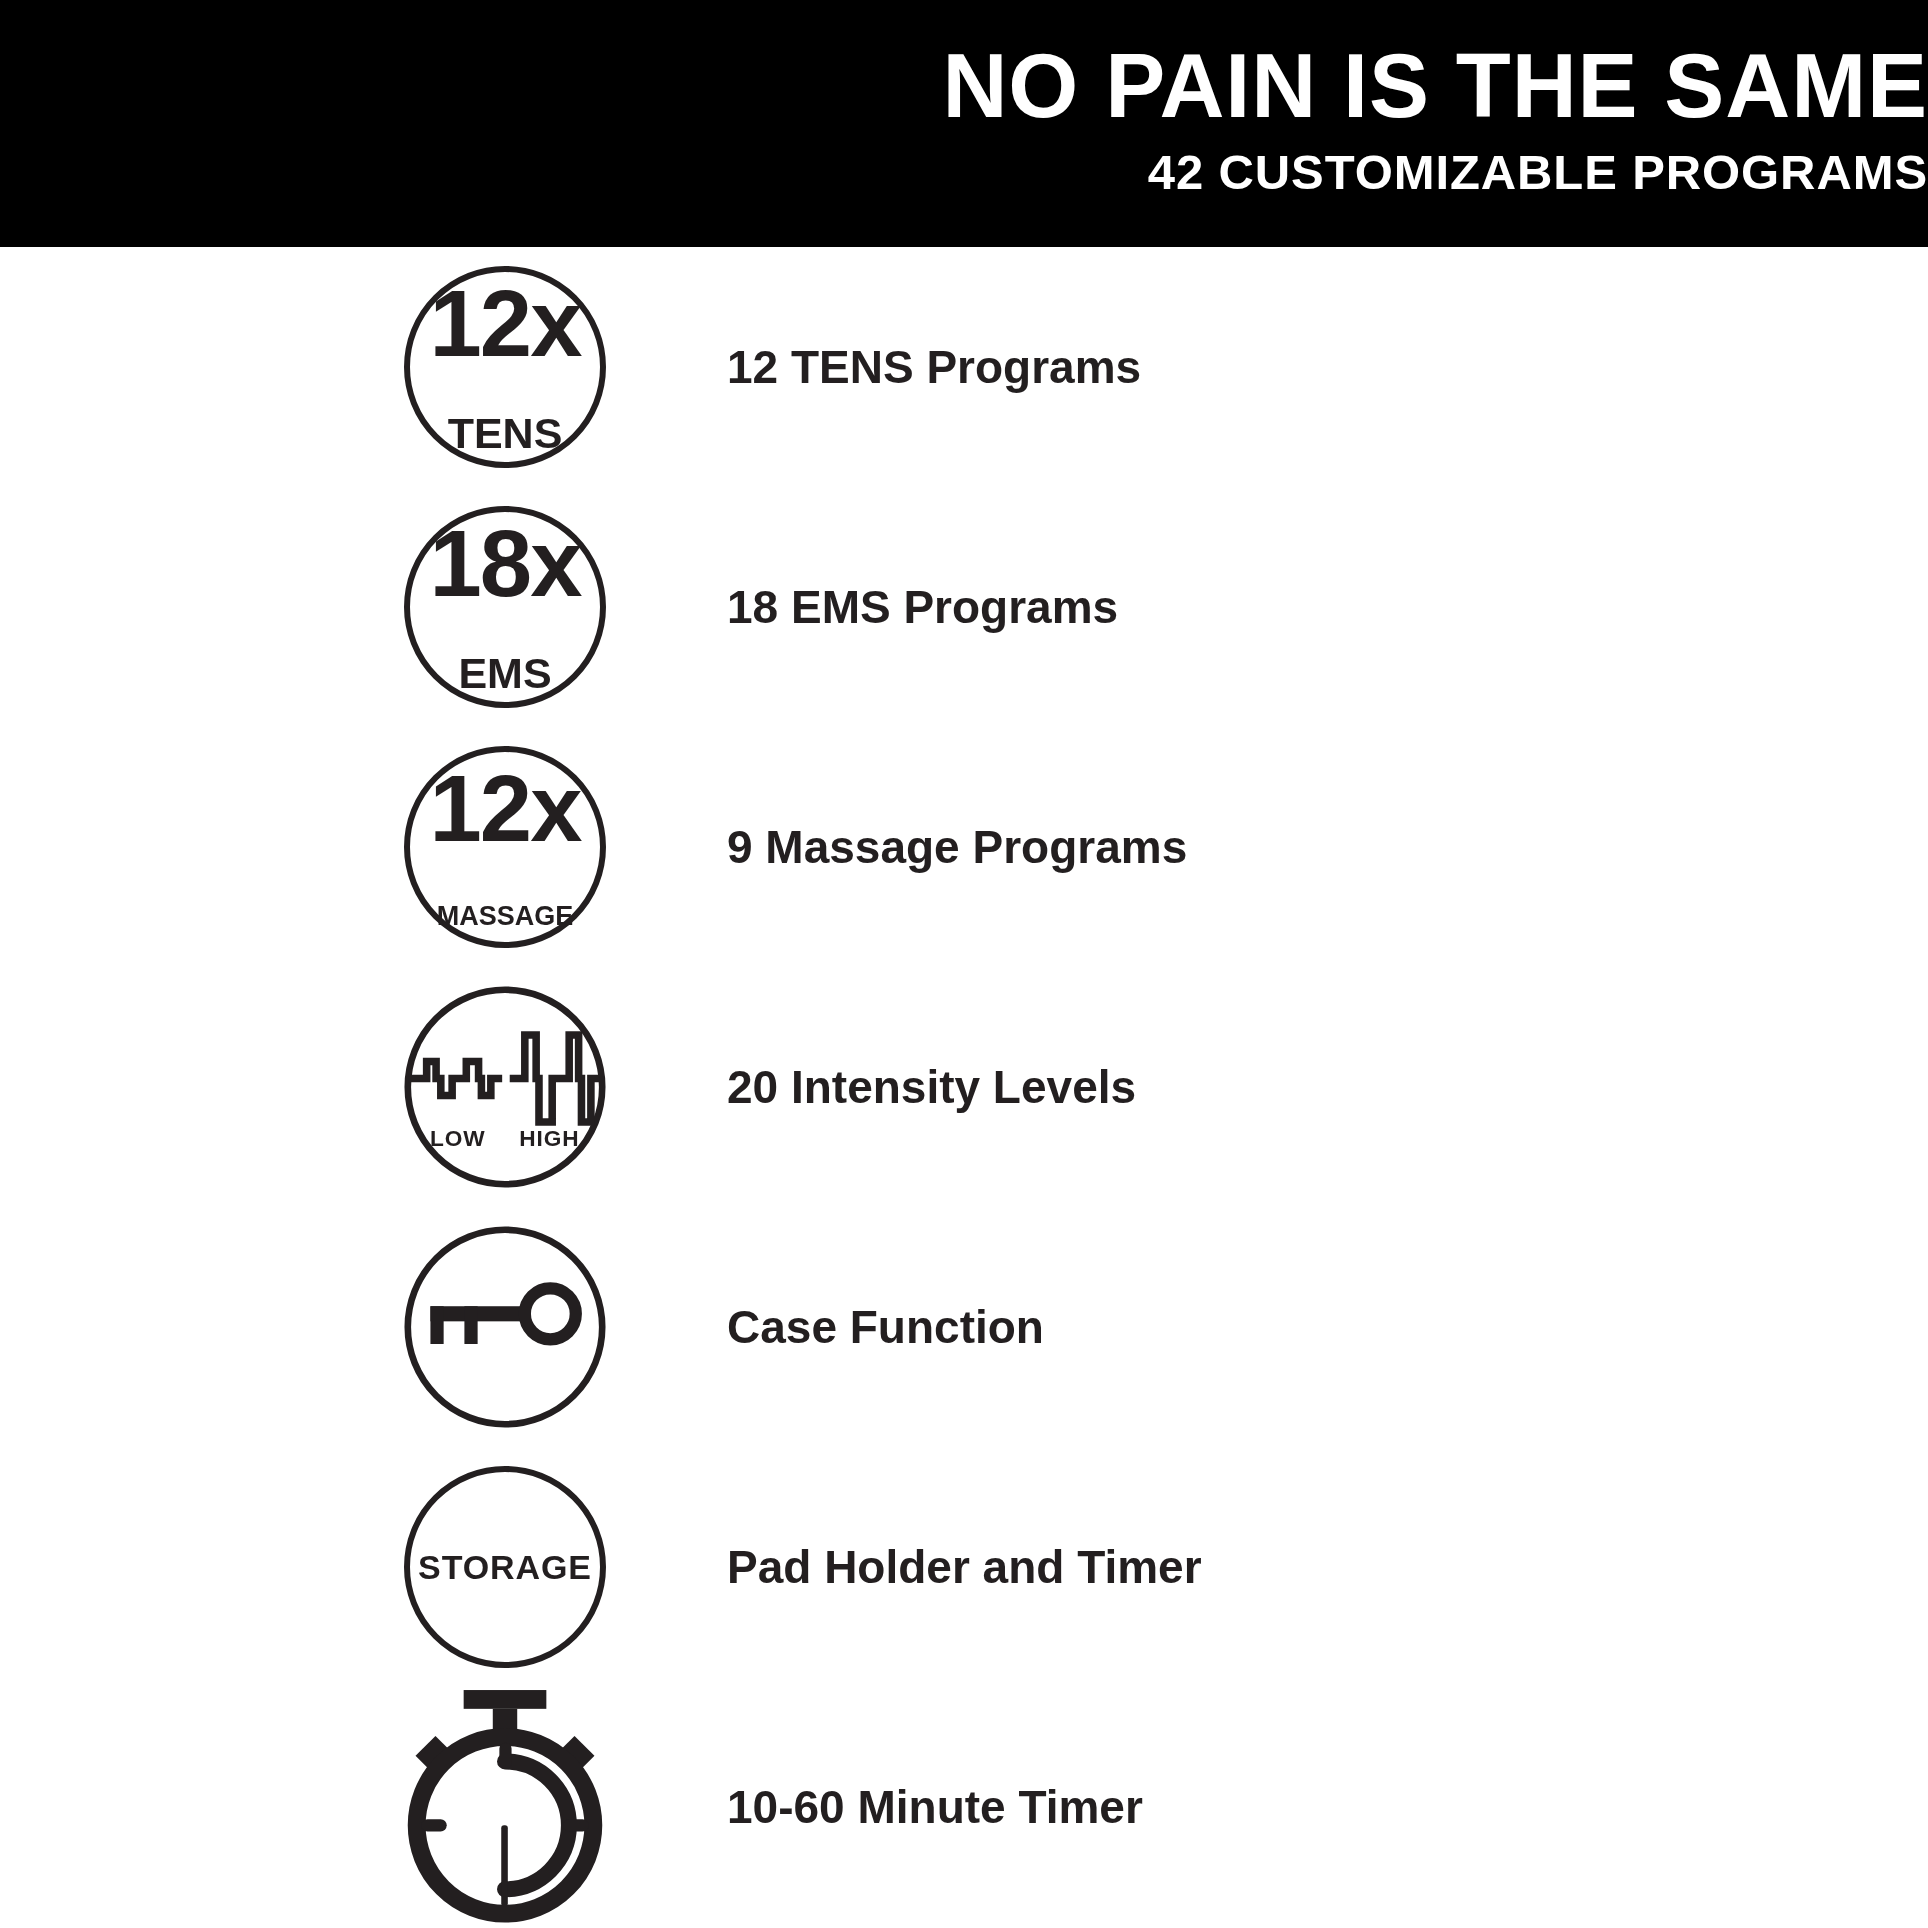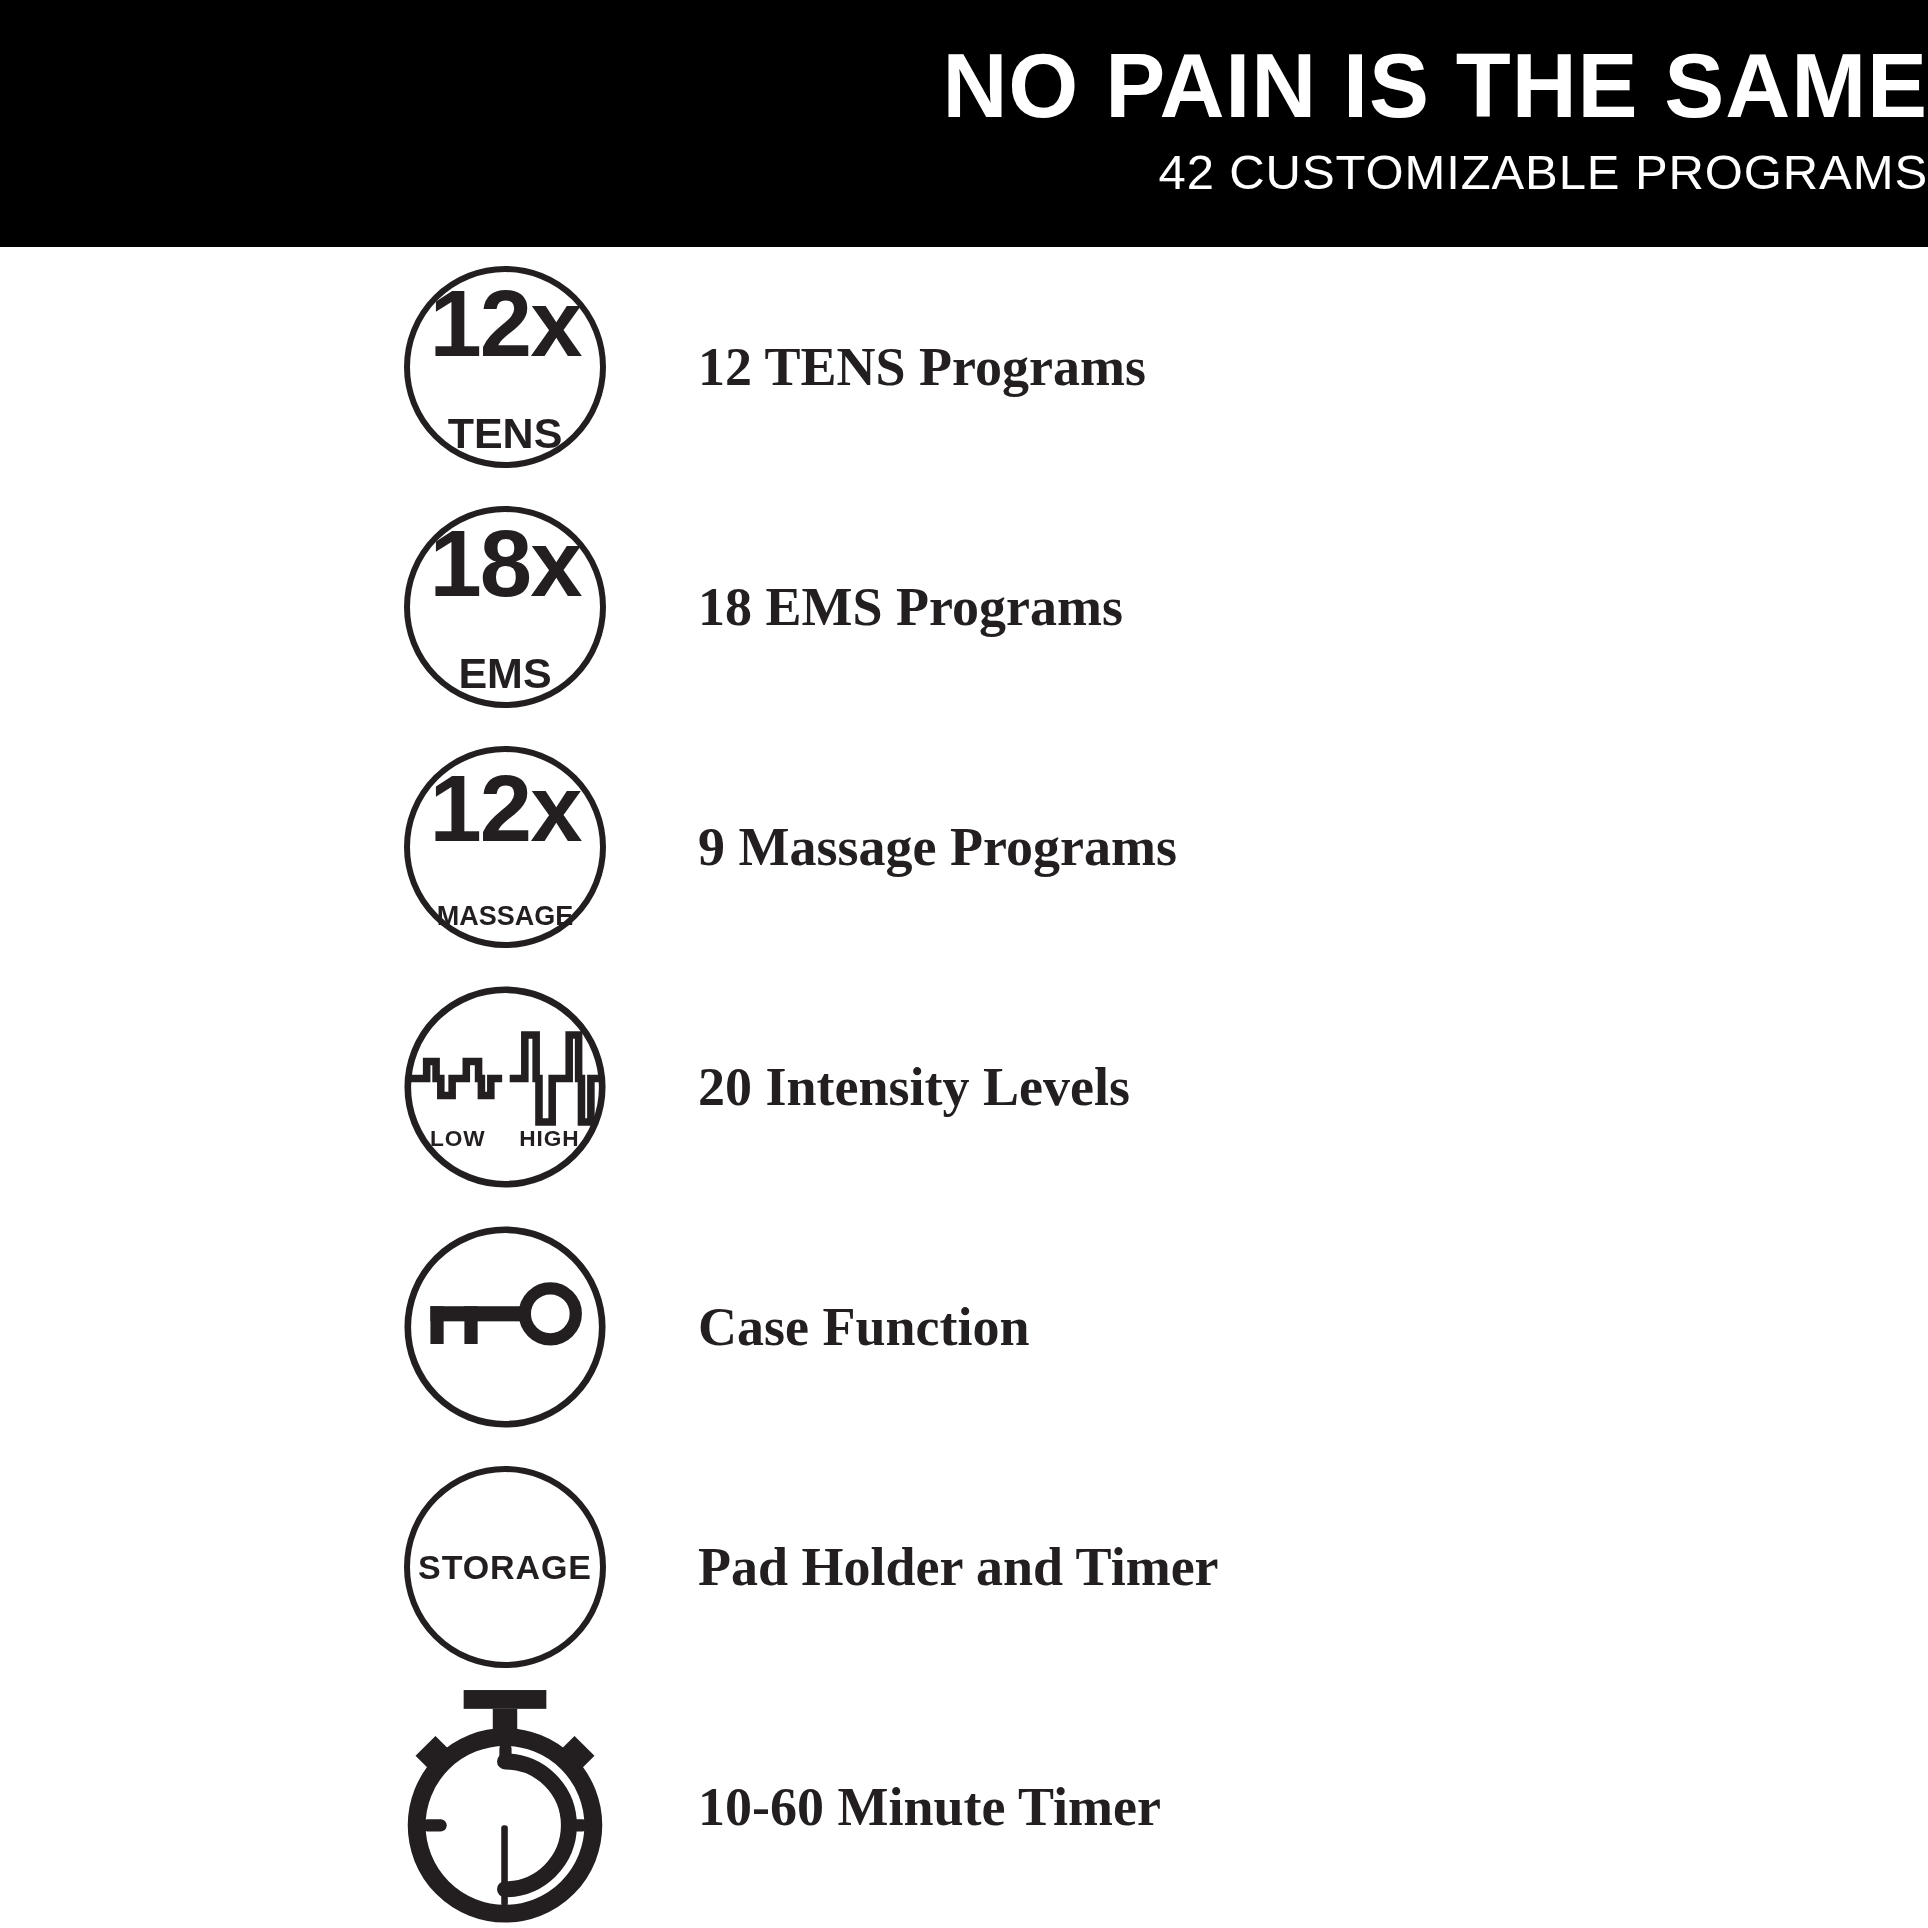--- a/index.html
+++ b/index.html
@@ -28,47 +28,46 @@
   }
   .banner h1{
     font-size:90px;
     font-weight:800;
     line-height:1.0;
     letter-spacing:0.9px;
   }
   .banner .subtitle{
     margin-top:13px;
     font-size:49px;
-    font-weight:400;
+    font-weight:700;
     letter-spacing:0.9px;
   }
 
   
   .features{flex:1;display:flex;flex-direction:column;}
   .row{
     height:240px;
     display:flex;
     align-items:center;
     padding-left:392px;
   }
   .iconbox{
     width:226px;
     flex:none;
     display:flex;
     justify-content:center;
     align-items:center;
     color:var(--ink);
   }
   .feature-label{
-    margin-left:80px;
-    font-size:54px;
+    margin-left:109px;
+    font-size:46px;
     font-weight:700;
     letter-spacing:0;
     white-space:nowrap;
-    font-family:Liberation Serif, serif;
   }
 
   
   .badge-circle{
     width:202px;height:202px;
     border:6.6px solid var(--ink);
     border-radius:50%;
     display:flex;flex-direction:column;
     align-items:center;justify-content:center;
     line-height:1;

